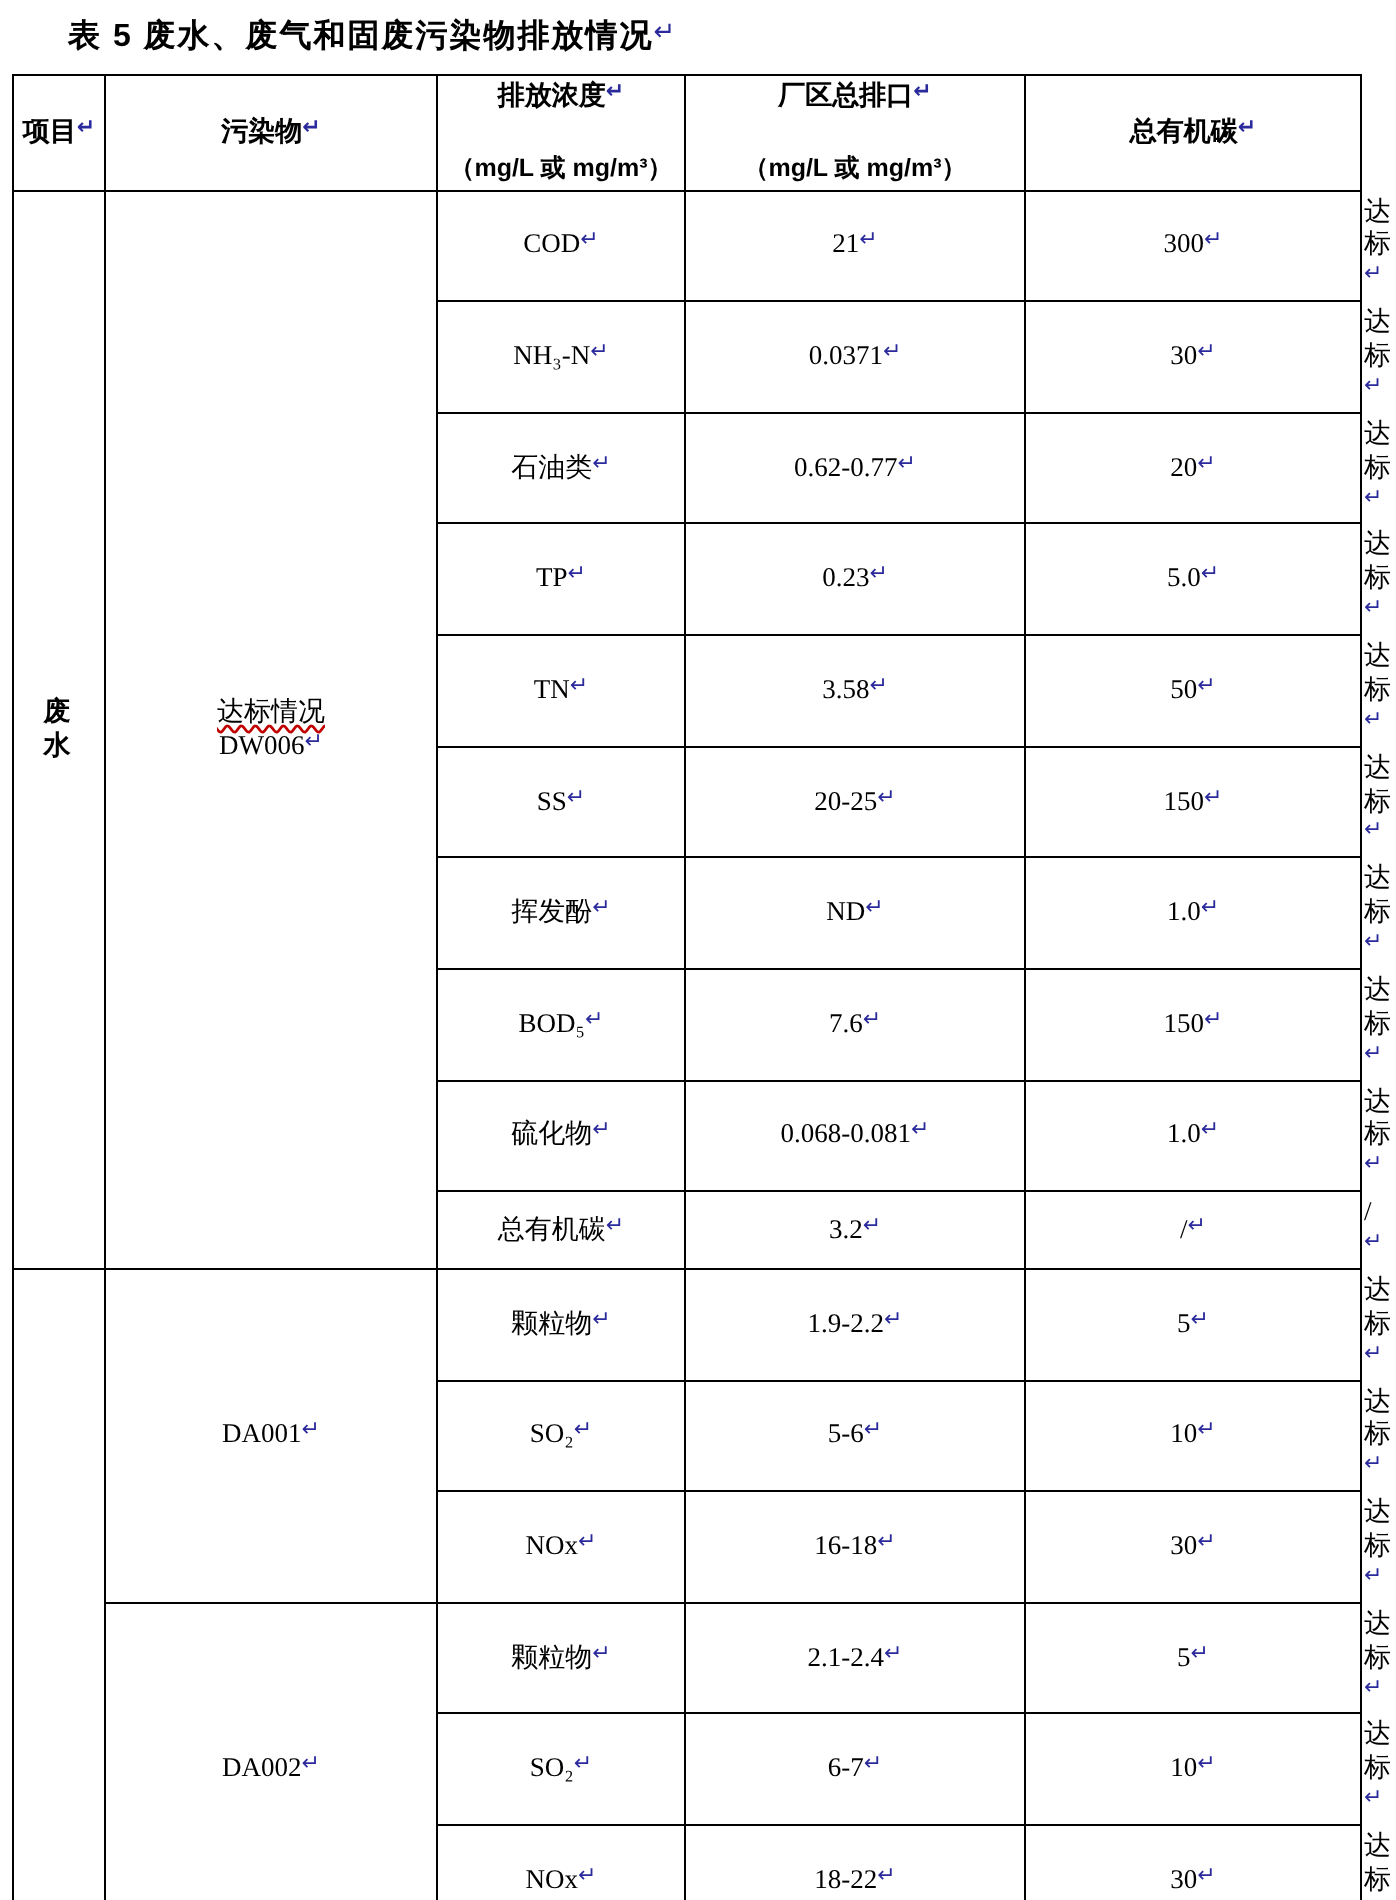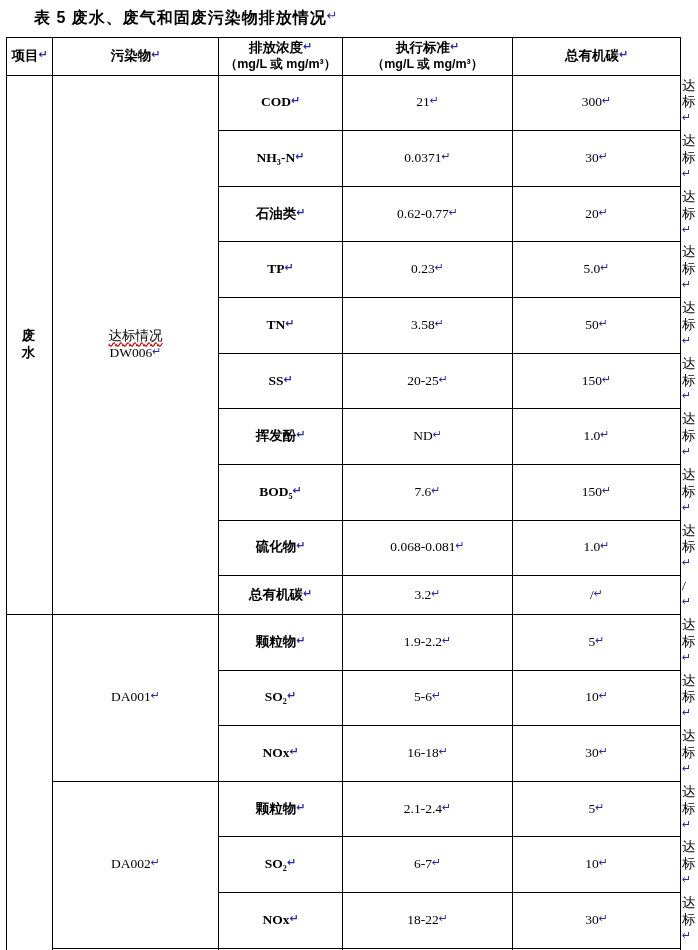--- a/index.html
+++ b/index.html
@@ -52,20 +52,21 @@
   .hdr {
     font-family: "Liberation Sans", "DejaVu Sans", sans-serif;
     font-weight: 700;
     font-size: 13.5px;
     padding: 4px 2px;
   }
   .hdr .sub {
     display: block;
     font-size: 12.5px;
     white-space: nowrap;
+    margin-top: 20px;
   }
   .catcell {
     font-family: "Liberation Sans", "DejaVu Sans", sans-serif;
     font-weight: 700;
     font-size: 15px;
     letter-spacing: 2px;
     line-height: 1.35;
   }
   .outletcell {
     font-family: "Liberation Serif", "DejaVu Serif", serif;
@@ -73,21 +74,20 @@
     line-height: 1.4;
   }
   .wavy {
     text-decoration: underline;
     text-decoration-style: wavy;
     text-decoration-color: #c00000;
     text-underline-offset: 2px;
   }
   .pol {
     font-size: 14px;
-    font-weight: bold;
   }
   .num {
     font-family: "Liberation Serif", "DejaVu Serif", serif;
     font-size: 14px;
     margin-left: 19px;
   }
   .mark {
     color: #2a2a9c;
     font-size: 11px;
     vertical-align: top;
@@ -122,21 +122,21 @@
           <span>项目</span><span class="mark">↵</span>
         </th>
         <th class="hdr">
           <span>污染物</span><span class="mark">↵</span>
         </th>
         <th class="hdr">
           <span>排放浓度</span><span class="mark">↵</span>
           <span class="sub">（mg/L 或 mg/m³）</span>
         </th>
         <th class="hdr">
-          <span>执行标准</span><span class="mark">↵</span>
+          <span>厂区总排口</span><span class="mark">↵</span>
           <span class="sub">（mg/L 或 mg/m³）</span>
         </th>
         <th class="hdr">
           <span>总有机碳</span><span class="mark">↵</span>
         </th>
       </tr>
     </thead>
     <tbody id="tbody">
         <tr>
           <td class="catcell" rowspan="10">

